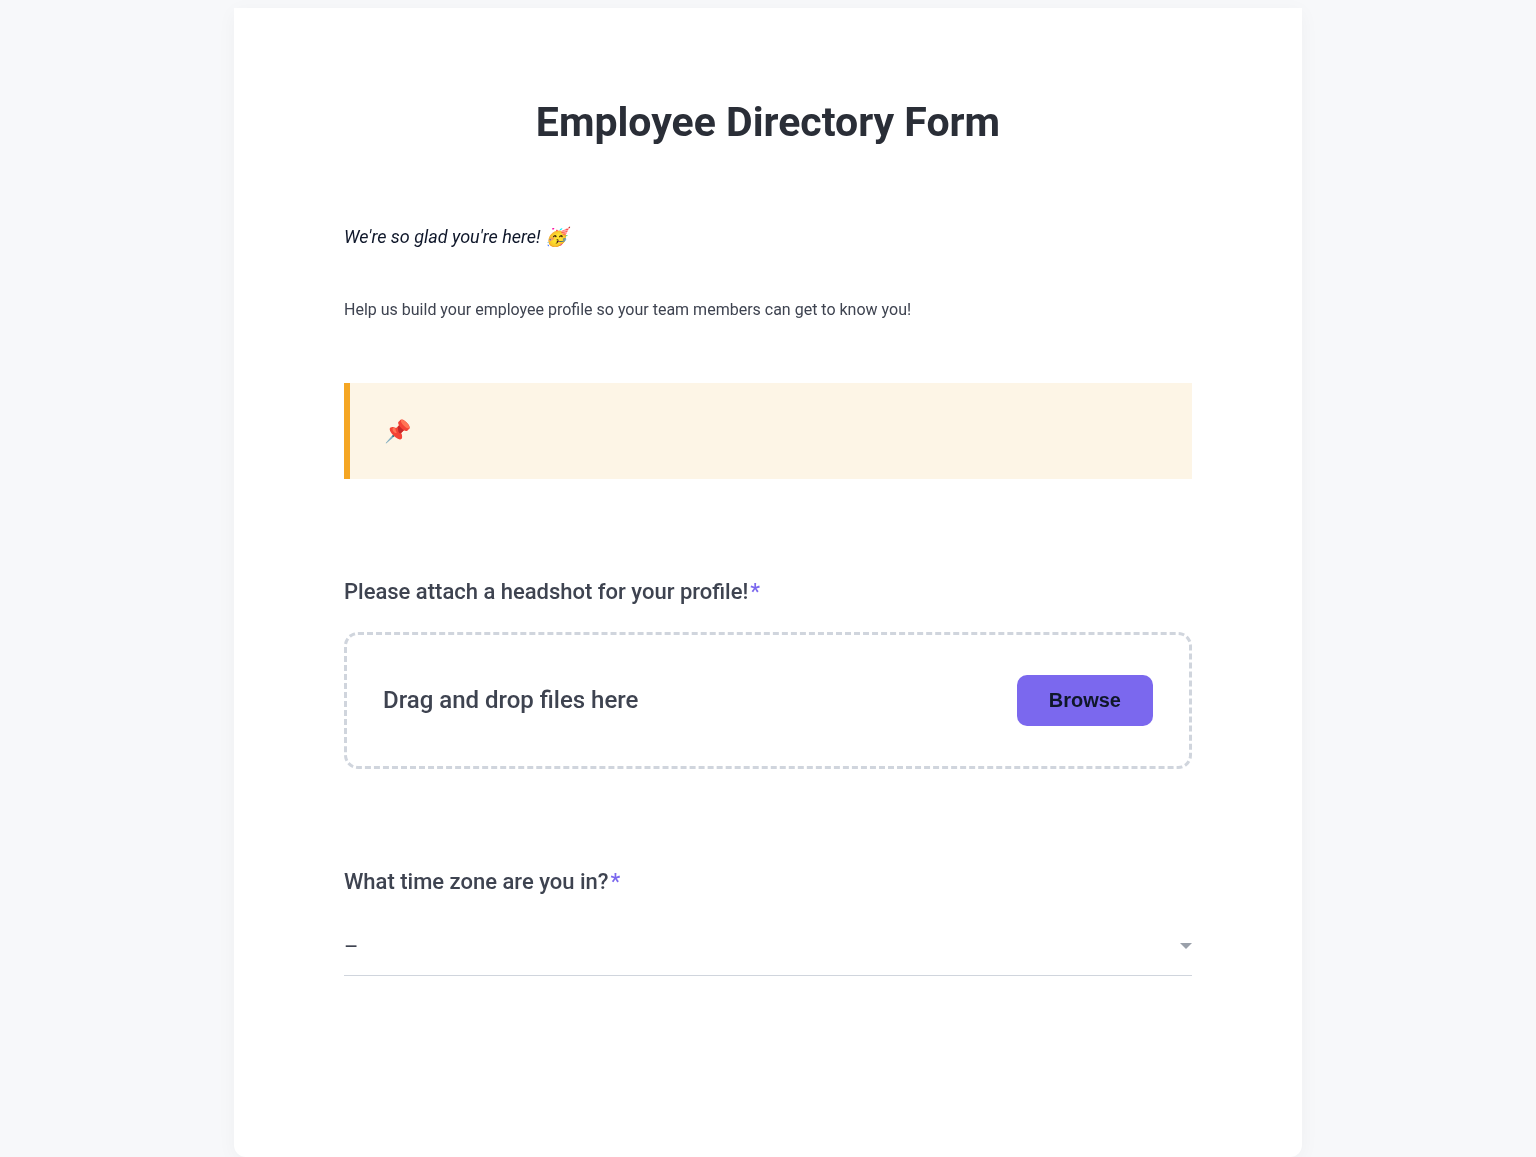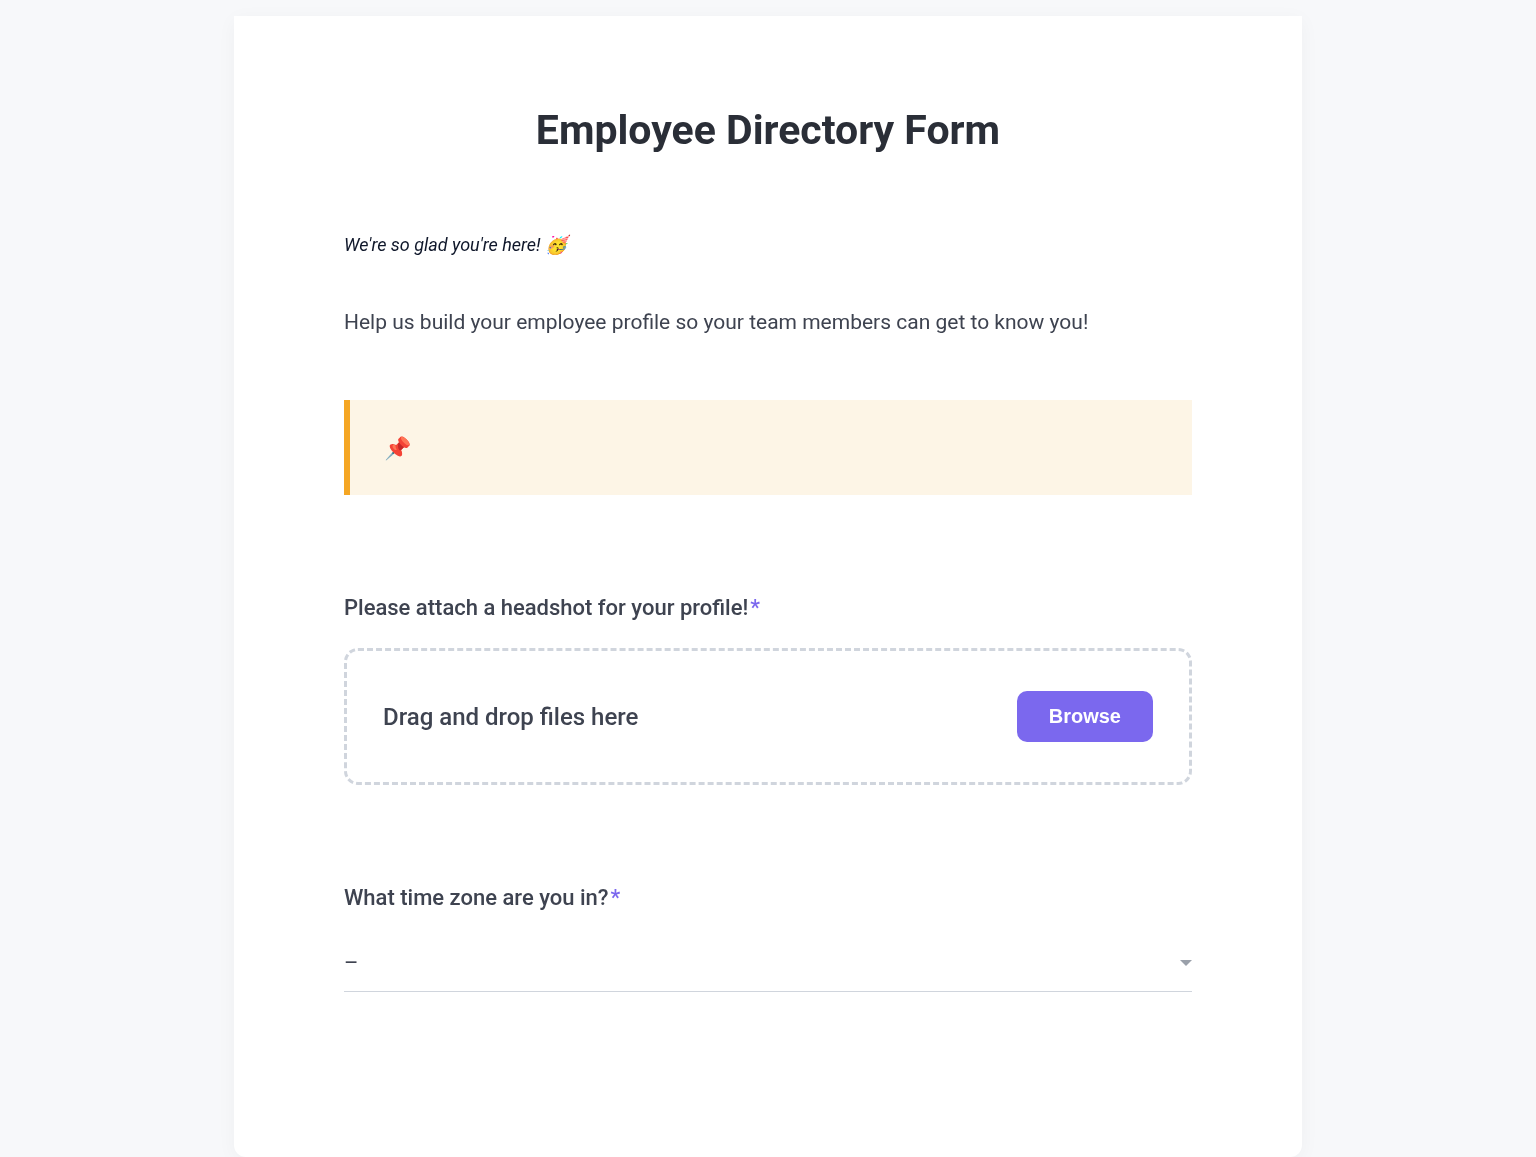--- a/index.html
+++ b/index.html
@@ -12,40 +12,40 @@
       background: #f7f8fa;
       width: 1536px;
       height: 1157px;
       display: flex;
       justify-content: center;
       padding-top: 0;
     }
     .card {
       background: #ffffff;
       width: 1068px;
-      margin-top: 16px;
+      margin-top: 8px;
       border-radius: 0 0 12px 12px;
       box-shadow: 0 4px 20px rgba(0,0,0,0.04);
       padding: 90px 110px 60px 110px;
     }
     .form-title {
       font-size: 41px;
       font-weight: 700;
       color: #2a2e37;
       text-align: center;
       margin-bottom: 80px;
     }
     .intro-welcome {
       font-size: 18px;
       font-style: italic;
       color: #0f172a;
       margin-bottom: 50px;
     }
     .intro-description {
-      font-size: 21px;
+      font-size: 16px;
       color: #3e4350;
       line-height: 1.65;
       margin-bottom: 60px;
     }
     .notice {
       background: #fdf5e6;
       border-left: 6px solid #f5a623;
       padding: 28px 34px 28px 34px;
       font-size: 22px;
       color: #3e4350;
@@ -82,21 +82,21 @@
       justify-content: space-between;
       margin-bottom: 100px;
     }
     .dropzone-text {
       font-size: 24px;
       font-weight: 500;
       color: #3e4350;
     }
     .browse-button {
       background: #7b68ee;
-      color: #ffffff;
+      color: #0f172a;
       border: none;
       font-size: 20px;
       font-weight: 600;
       padding: 14px 32px;
       border-radius: 10px;
       cursor: pointer;
     }
     .select-wrapper {
       position: relative;
       border-bottom: 1px solid #d0d5dd;

